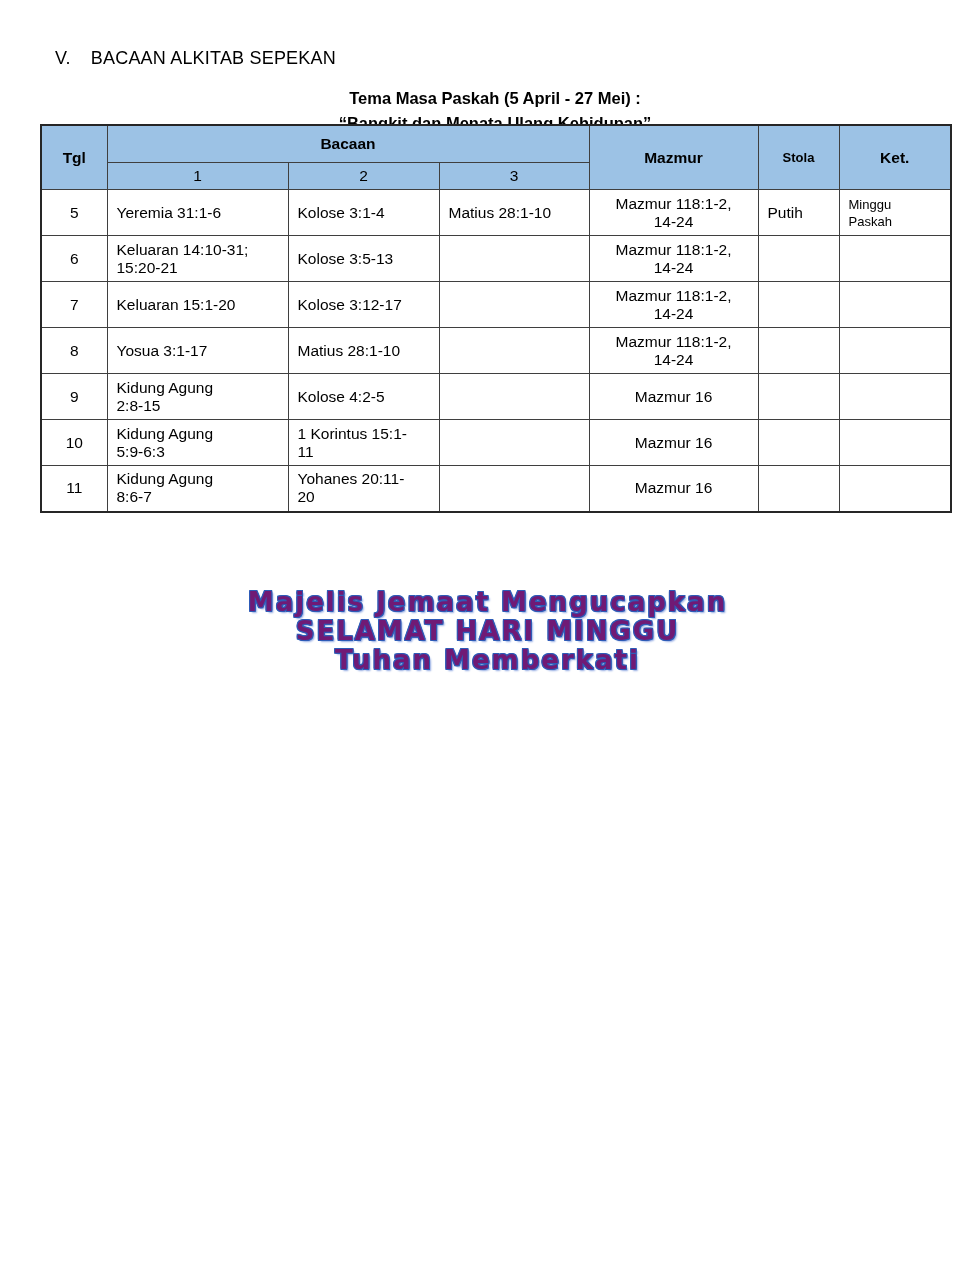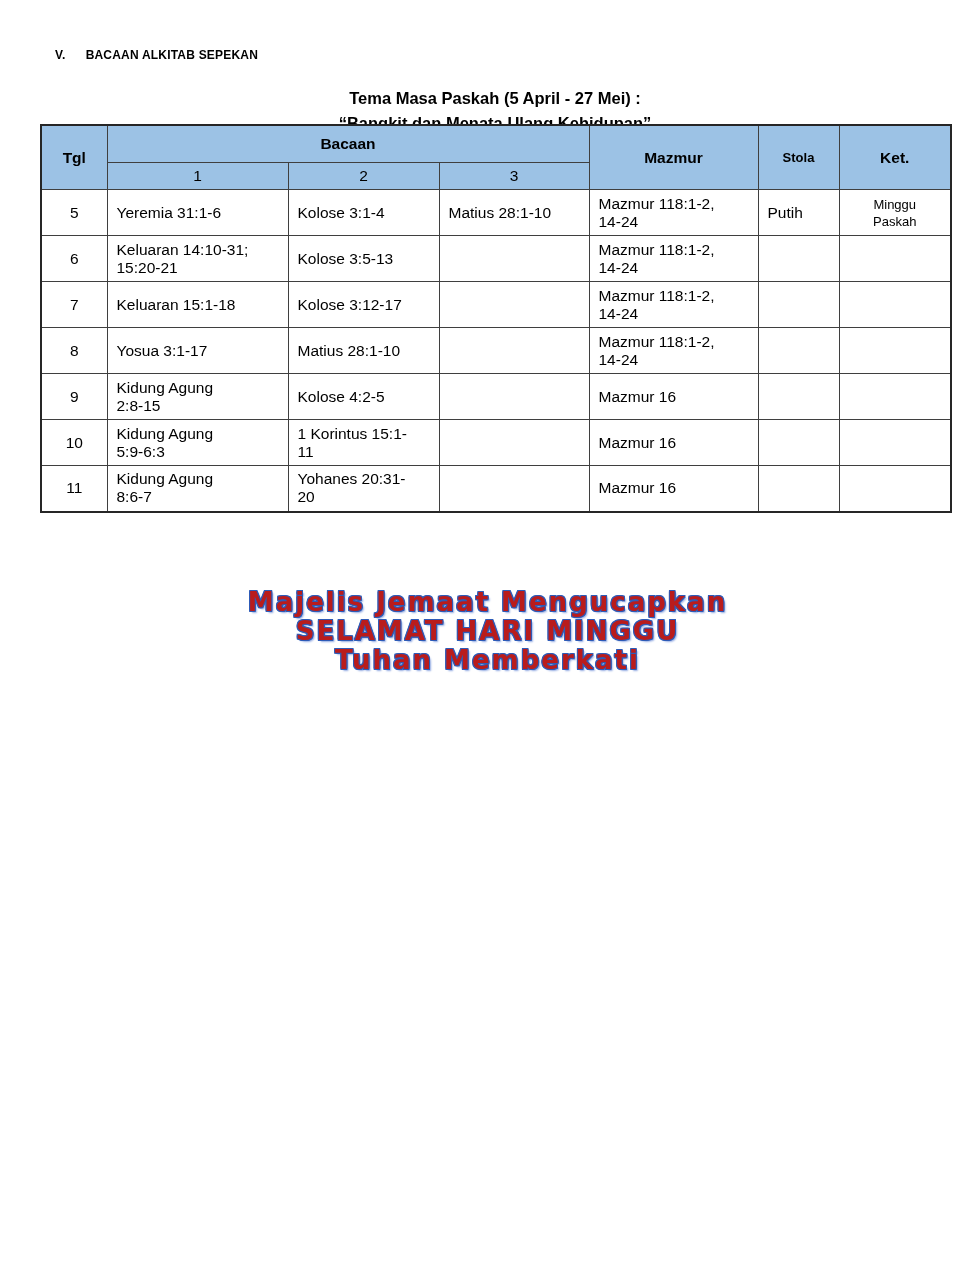--- a/index.html
+++ b/index.html
@@ -17,22 +17,22 @@
     width: 975px;
     height: 1275px;
     overflow: hidden;
     background: #ffffff;
   }
   
   .section-heading {
     position: absolute;
     top: 48px;
     left: 55px;
-    font-size: 12px;
-    font-weight: bold;
+    font-size: 18px;
+    font-weight: normal;
     letter-spacing: 0.2px;
   }
   .section-heading .num { display: inline-block; margin-right: 20px; }
   
   .theme {
     position: absolute;
     top: 86px;
     left: 0;
     width: 990px;
     text-align: center;
@@ -66,36 +66,36 @@
   table.readings thead tr.top-row th { height: 32px; }
   table.readings thead tr.sub-row th {
     height: 22px;
     font-weight: normal;
   }
   table.readings thead th.h-stola { font-size: 13px; margin-top: 48px; }
   table.readings tbody tr { height: 46px; }
   table.readings tbody td { white-space: pre-line; }
   td.c-tgl    { text-align: center; }
   td.c-b1, td.c-b2, td.c-b3 { text-align: left; }
-  td.c-mazmur { text-align: left; }
+  td.c-mazmur { text-align: center; }
   td.c-stola  { text-align: left; }
-  td.c-ket    { text-align: center; font-size: 13px; line-height: 17px; }
+  td.c-ket    { font-size: 13px; line-height: 17px; }
   
   .closing {
     position: absolute;
     top: 588px;
     left: 0;
     width: 975px;
     text-align: center;
     font-family: "DejaVu Sans", sans-serif;
     font-weight: bold;
     font-size: 26px;
     line-height: 29px;
     letter-spacing: 2px;
-    color: #b91c1c;
+    color: #701a75;
     text-shadow:
       -1px -1px 0 #2e5bb7, 1px -1px 0 #2e5bb7,
       -1px  1px 0 #2e5bb7, 1px  1px 0 #2e5bb7,
        0   -1px 0 #2e5bb7, 0    1px 0 #2e5bb7,
       -1px  0   0 #2e5bb7, 1px  0   0 #2e5bb7,
        2px  2px 2px #93abe2;
   }
   .closing .line { display: block; }
 </style>
 </head>
@@ -154,21 +154,21 @@
 15:20-21</td>
       <td class="c-b2">Kolose 3:5-13</td>
       <td class="c-b3"></td>
       <td class="c-mazmur">Mazmur 118:1-2,
 14-24</td>
       <td class="c-stola"></td>
       <td class="c-ket"></td>
     </tr>
         <tr>
       <td class="c-tgl">7</td>
-      <td class="c-b1">Keluaran 15:1-18</td>
+      <td class="c-b1">Keluaran 15:1-20</td>
       <td class="c-b2">Kolose 3:12-17</td>
       <td class="c-b3"></td>
       <td class="c-mazmur">Mazmur 118:1-2,
 14-24</td>
       <td class="c-stola"></td>
       <td class="c-ket"></td>
     </tr>
         <tr>
       <td class="c-tgl">8</td>
       <td class="c-b1">Yosua 3:1-17</td>
@@ -197,21 +197,21 @@
 11</td>
       <td class="c-b3"></td>
       <td class="c-mazmur">Mazmur 16</td>
       <td class="c-stola"></td>
       <td class="c-ket"></td>
     </tr>
         <tr>
       <td class="c-tgl">11</td>
       <td class="c-b1">Kidung Agung
 8:6-7</td>
-      <td class="c-b2">Yohanes 20:31-
+      <td class="c-b2">Yohanes 20:11-
 20</td>
       <td class="c-b3"></td>
       <td class="c-mazmur">Mazmur 16</td>
       <td class="c-stola"></td>
       <td class="c-ket"></td>
     </tr>
       </tbody>
   </table>
 
   <div class="closing">

